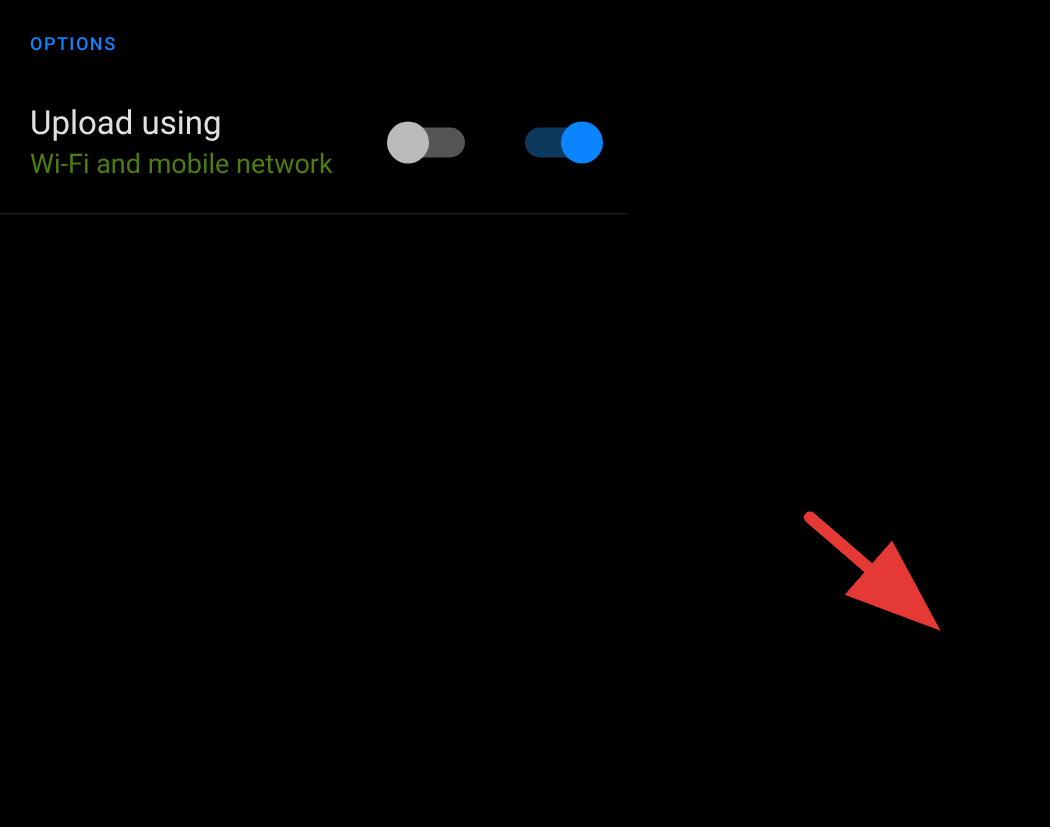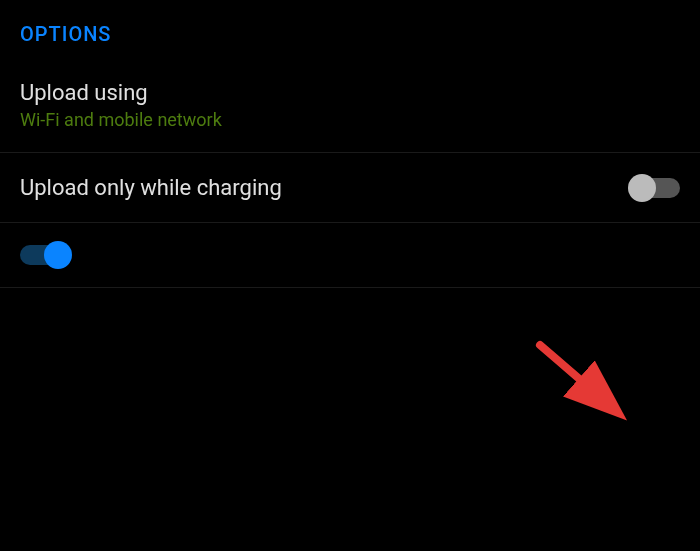--- a/index.html
+++ b/index.html
@@ -10,28 +10,28 @@
     body {
       background: #000;
       font-family: -apple-system, BlinkMacSystemFont, 'Segoe UI', Roboto, sans-serif;
       width: 700px;
       height: 551px;
       overflow: hidden;
       position: relative;
     }
     .section-header {
       color: #0a84ff;
-      font-size: 20px;
+      font-size: 12px;
       font-weight: 500;
       letter-spacing: 1px;
       padding: 22px 20px 12px 20px;
     }
     .settings-list {
       display: flex;
-      flex-direction: column;
+      flex-direction: row;
     }
     .settings-row {
       display: flex;
       align-items: center;
       justify-content: space-between;
       padding: 22px 20px;
       border-bottom: 1px solid #1a1a1a;
       cursor: pointer;
     }
     .settings-row:first-child {
@@ -97,23 +97,20 @@
 
   <div class="settings-row">
     <div class="row-text">
       <div class="row-title">Upload using</div>
       <div class="row-subtitle">Wi-Fi and mobile network</div>
     </div>
   </div>
 
 
   <div class="settings-row">
-    <div class="row-text">
-      <div class="row-title">Upload only while charging</div>
-    </div>
     <div class="toggle toggle-track-off">
       <div class="toggle-thumb toggle-thumb-off"></div>
     </div>
   </div>
 
   <div class="settings-row">
     <div class="toggle toggle-track-on">
       <div class="toggle-thumb toggle-thumb-on"></div>
     </div>
   </div>

